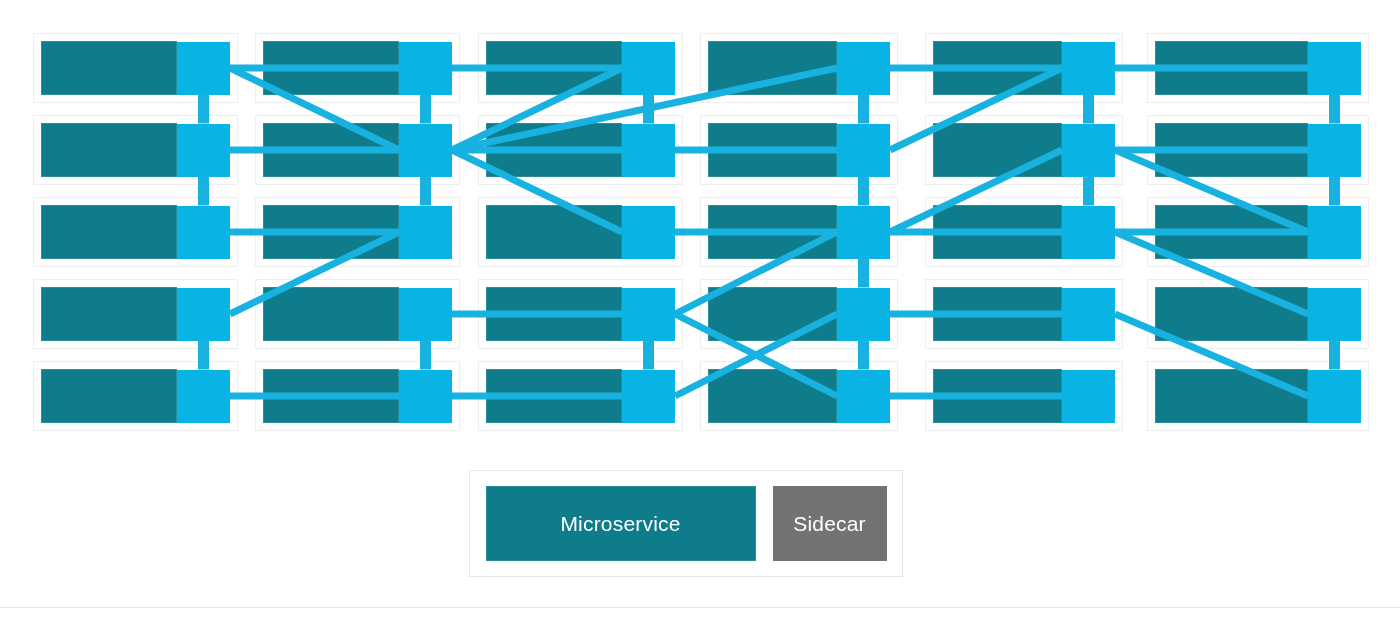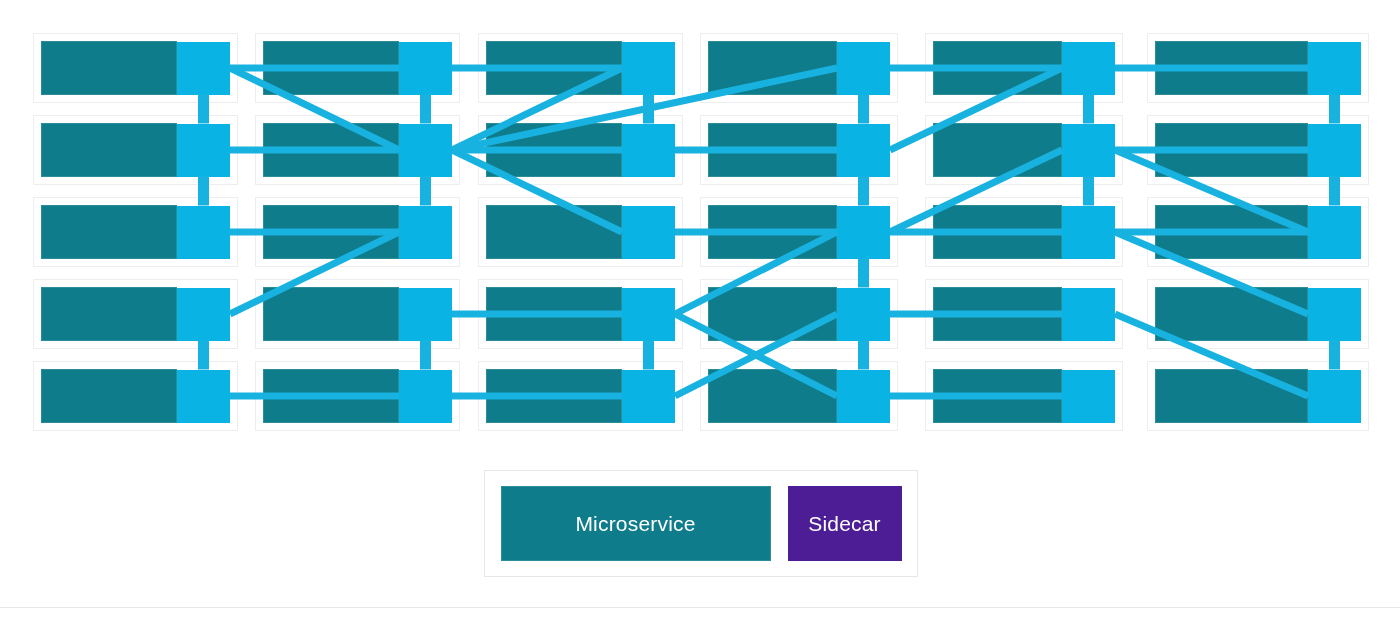--- a/index.html
+++ b/index.html
@@ -75,21 +75,20 @@
     width: 434px;
     height: 107px;
     box-sizing: border-box;
     border: 1px solid #e4e6e8;
     background: #ffffff;
     display: flex;
     flex-direction: row;
     align-items: center;
     justify-content: center;
     gap: 17px;
-    margin-left: 15px;
   }
 
   .legend-swatch {
     display: flex;
     align-items: center;
     justify-content: center;
     color: #ffffff;
     font-size: 21px;
     letter-spacing: 0.2px;
     box-sizing: border-box;
@@ -98,21 +97,21 @@
   #legend-microservice {
     width: 270px;
     height: 75px;
     background: #0f7c8b;
     border: 1px solid #2c8d99;
   }
 
   #legend-sidecar {
     width: 114px;
     height: 75px;
-    background: #4c1d95;
+    background: #737373;
   }
 
   
   #bottom-divider {
     position: absolute;
     left: 0;
     top: 607px;
     width: 1400px;
     height: 1px;
     background: #e6e8ea;

